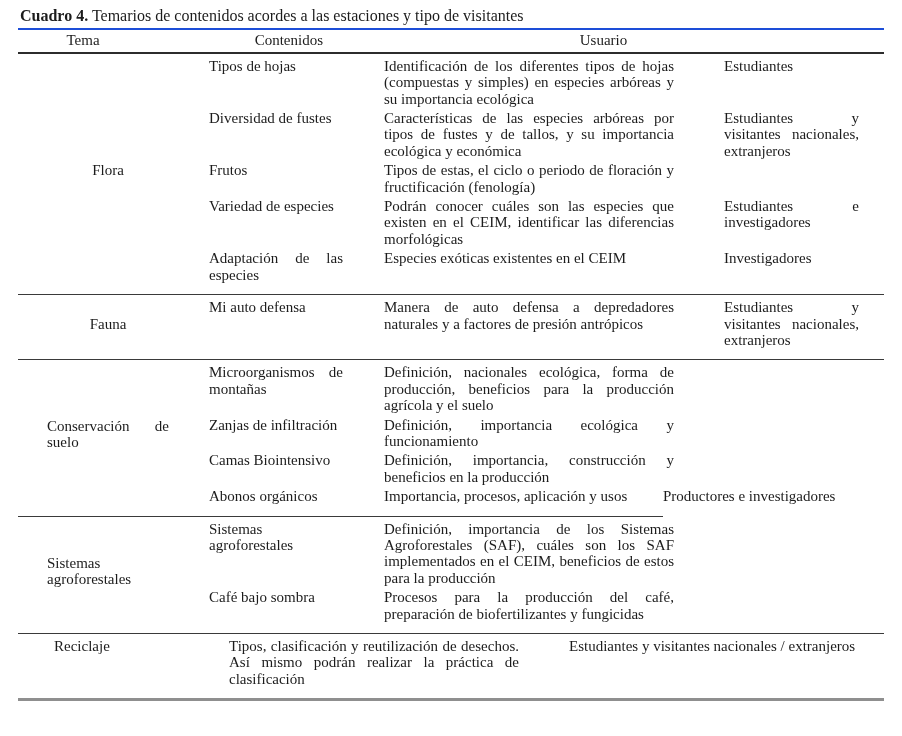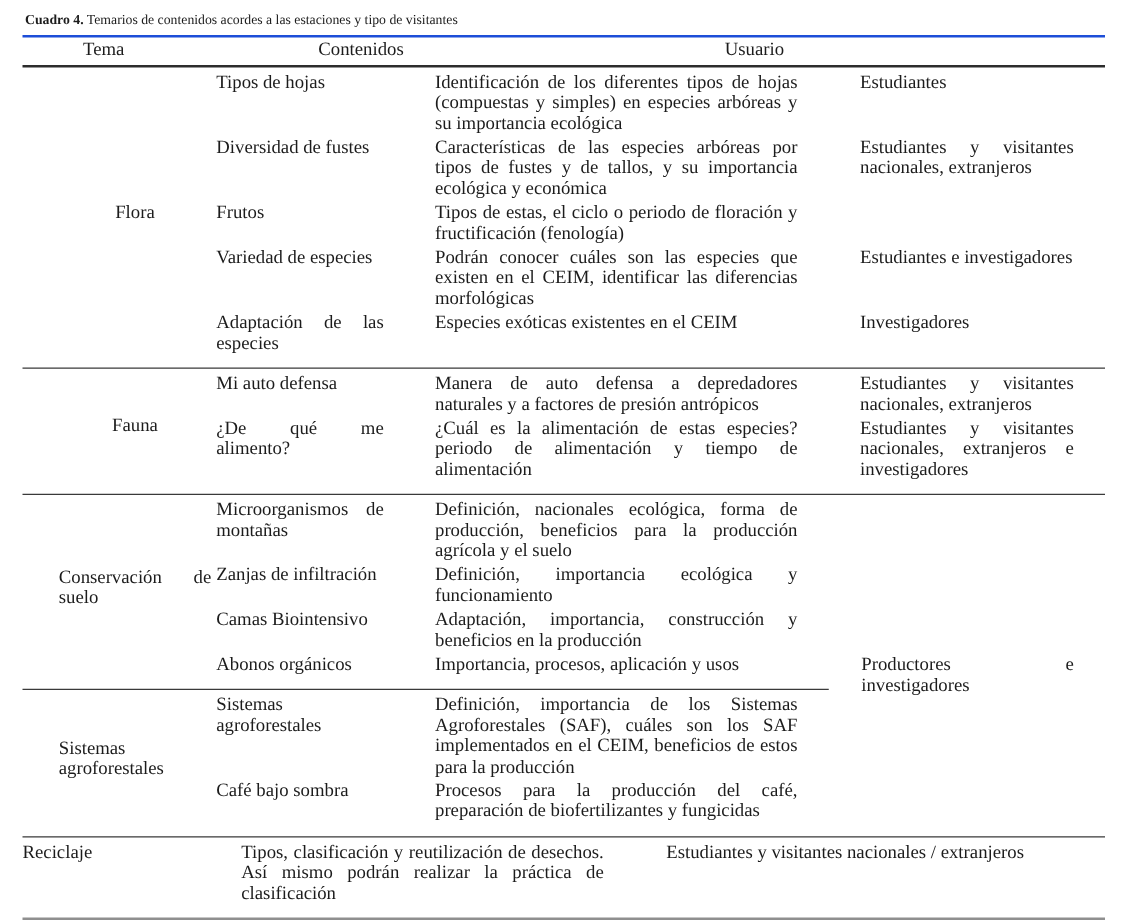--- a/index.html
+++ b/index.html
@@ -3,21 +3,21 @@
 <meta charset="utf-8">
 <style>
   html,body{margin:0;padding:0;background:#ffffff;}
   body{
     width:902px;height:736px;overflow:hidden;
     font-family:"Liberation Serif","DejaVu Serif",serif;
     font-size:15px;line-height:16.4px;color:#1c1c1c;
     -webkit-font-smoothing:antialiased;
   }
   .page{padding:8px 18px 0 18px;}
-  .caption{margin:0 0 4px 2px;font-size:11px;white-space:nowrap;}
+  .caption{margin:0 0 4px 2px;font-size:16px;white-space:nowrap;}
   .caption .bold{font-weight:bold;}
   .table{border-top:2px solid #1d4ed8;border-bottom:3px solid #8f8f8f;}
   .thead{display:flex;border-bottom:2px solid #2c2c2c;padding:2px 0 3px 0;}
   .th{text-align:center;}
   .th-tema{width:130px;}
   .th-contenidos{width:175px;text-align:right;}
   .th-propuesta{width:340px;}
   .th-usuario{flex:1;}
   .section{display:flex;padding:4px 0 11px 0;}
   .section.rule-top{border-top:1px solid #3a3a3a;}
@@ -25,24 +25,24 @@
   .group .section{border-top:none;}
   .partial-rule{width:645px;border-top:1px solid #3a3a3a;height:0;}
   .tema-cell{width:130px;box-sizing:border-box;padding:0 4px;display:flex;align-items:center;margin-left:25px;}
   .tema-cell>div{width:100%;}
   .tema-center{text-align:center;}
   .tema-justify{text-align:justify;}
   .rows{flex:1;display:flex;flex-direction:column;}
   .row{display:flex;margin-bottom:3px;}
   .row:last-child{margin-bottom:0;}
   .cell{box-sizing:border-box;}
-  .c-contenido{width:175px;padding-right:41px;text-align:justify;}
+  .c-contenido{width:175px;padding-right:41px;text-align:justify;margin-left:36px;}
   .c-propuesta{width:340px;padding-right:50px;text-align:justify;}
   .c-usuario{flex:1;padding-right:25px;text-align:justify;}
-  .shared-usuario{position:absolute;left:671px;right:25px;top:47%;text-align:justify;}
+  .shared-usuario{position:absolute;left:645px;right:25px;top:47%;text-align:justify;}
 </style>
 </head>
 <body>
 
 <div class="page">
   <div class="caption">
     <span class="bold">Cuadro 4.</span>
     <span>Temarios de contenidos acordes a las estaciones y tipo de visitantes</span>
   </div>
 
@@ -88,46 +88,41 @@
         <div class="section rule-top">
           <div class="tema-cell">
             <div class="tema-center">Fauna</div>
           </div>
           <div class="rows">
             <div class="row">
               <div class="cell c-contenido">Mi auto defensa</div>
               <div class="cell c-propuesta">Manera de auto defensa a depredadores naturales y a factores de presión antrópicos</div>
               <div class="cell c-usuario">Estudiantes y visitantes nacionales, extranjeros</div>
             </div>
-            <div class="row">
-              <div class="cell c-contenido">¿De qué me alimento?</div>
-              <div class="cell c-propuesta">¿Cuál es la alimentación de estas especies? periodo de alimentación y tiempo de alimentación</div>
-              <div class="cell c-usuario">Estudiantes y visitantes nacionales, extranjeros e investigadores</div>
-            </div>
           </div>
         </div>
         <div class="group">
           <div class="section">
             <div class="tema-cell">
               <div class="tema-justify">Conservación de suelo</div>
             </div>
             <div class="rows">
               <div class="row">
                 <div class="cell c-contenido">Microorganismos de montañas</div>
                 <div class="cell c-propuesta">Definición, nacionales ecológica, forma de producción, beneficios para la producción agrícola y el suelo</div>
                 <div class="cell c-usuario"></div>
               </div>
               <div class="row">
                 <div class="cell c-contenido">Zanjas de infiltración</div>
                 <div class="cell c-propuesta">Definición, importancia ecológica y funcionamiento</div>
                 <div class="cell c-usuario"></div>
               </div>
               <div class="row">
                 <div class="cell c-contenido">Camas Biointensivo</div>
-                <div class="cell c-propuesta">Adaptación, importancia, construcción y beneficios en la producción</div>
+                <div class="cell c-propuesta">Definición, importancia, construcción y beneficios en la producción</div>
                 <div class="cell c-usuario"></div>
               </div>
               <div class="row">
                 <div class="cell c-contenido">Abonos orgánicos</div>
                 <div class="cell c-propuesta">Importancia, procesos, aplicación y usos</div>
                 <div class="cell c-usuario"></div>
               </div>
             </div>
           </div>
           <div class="partial-rule"></div>

